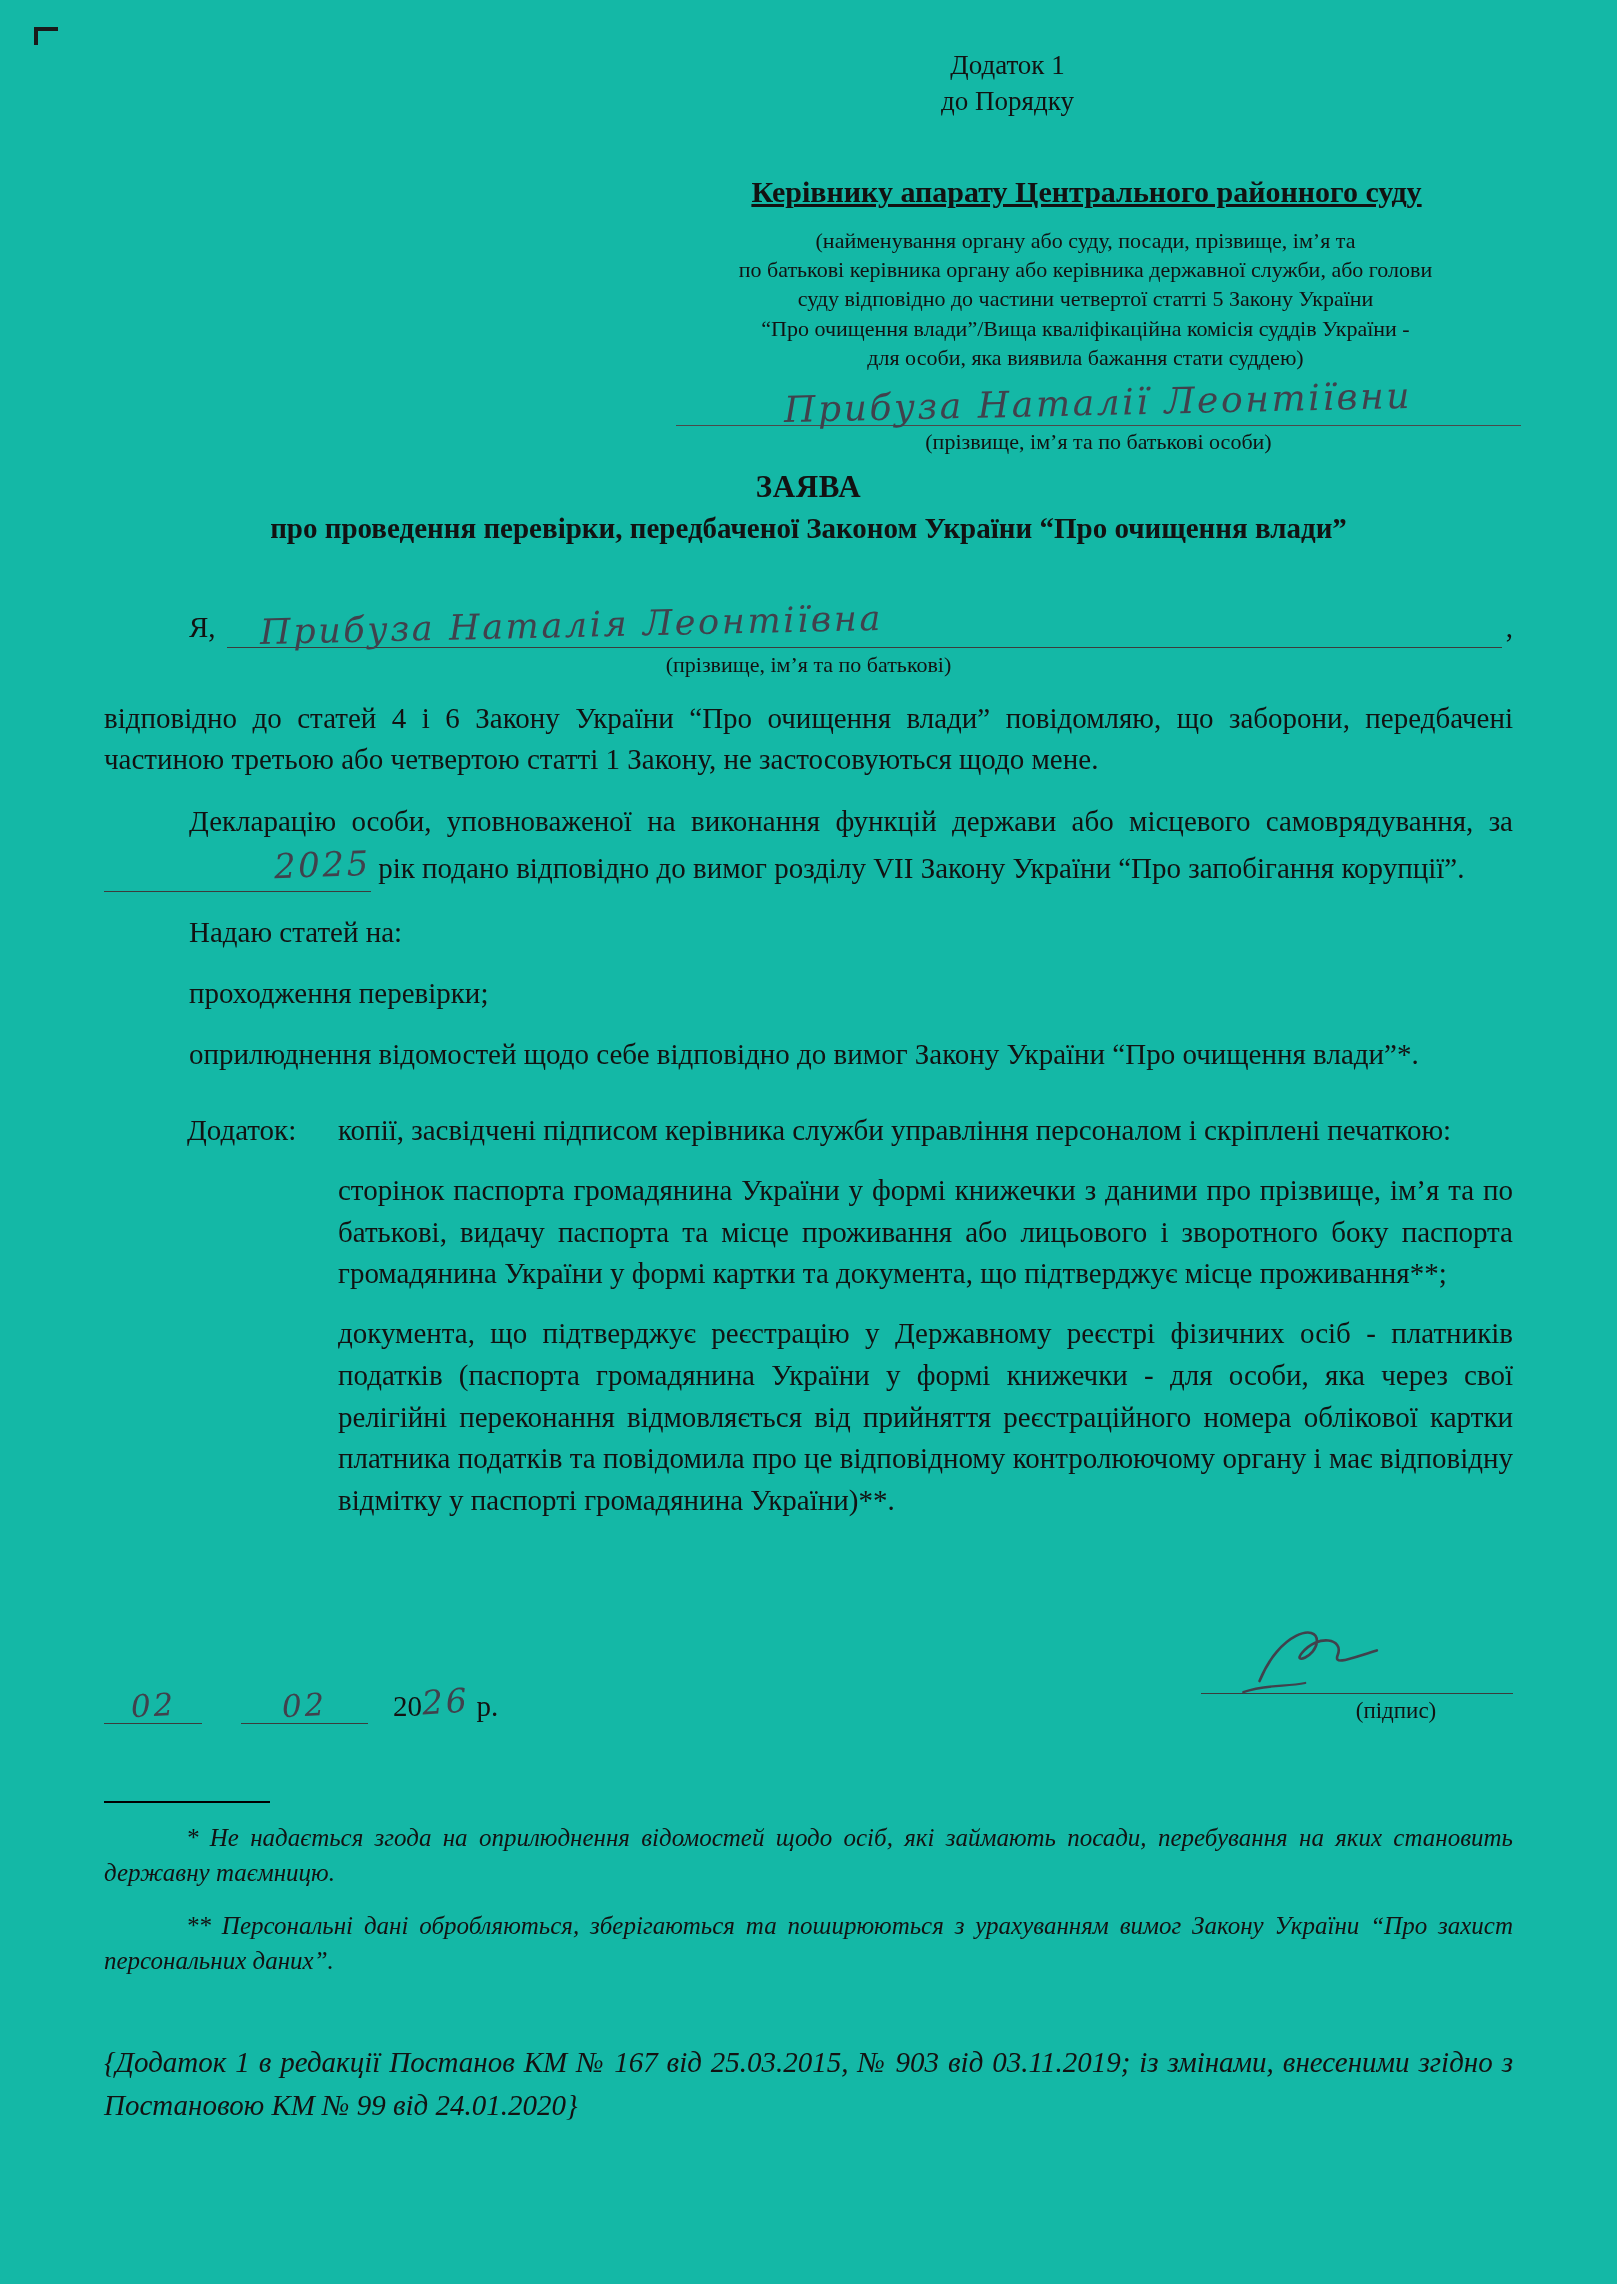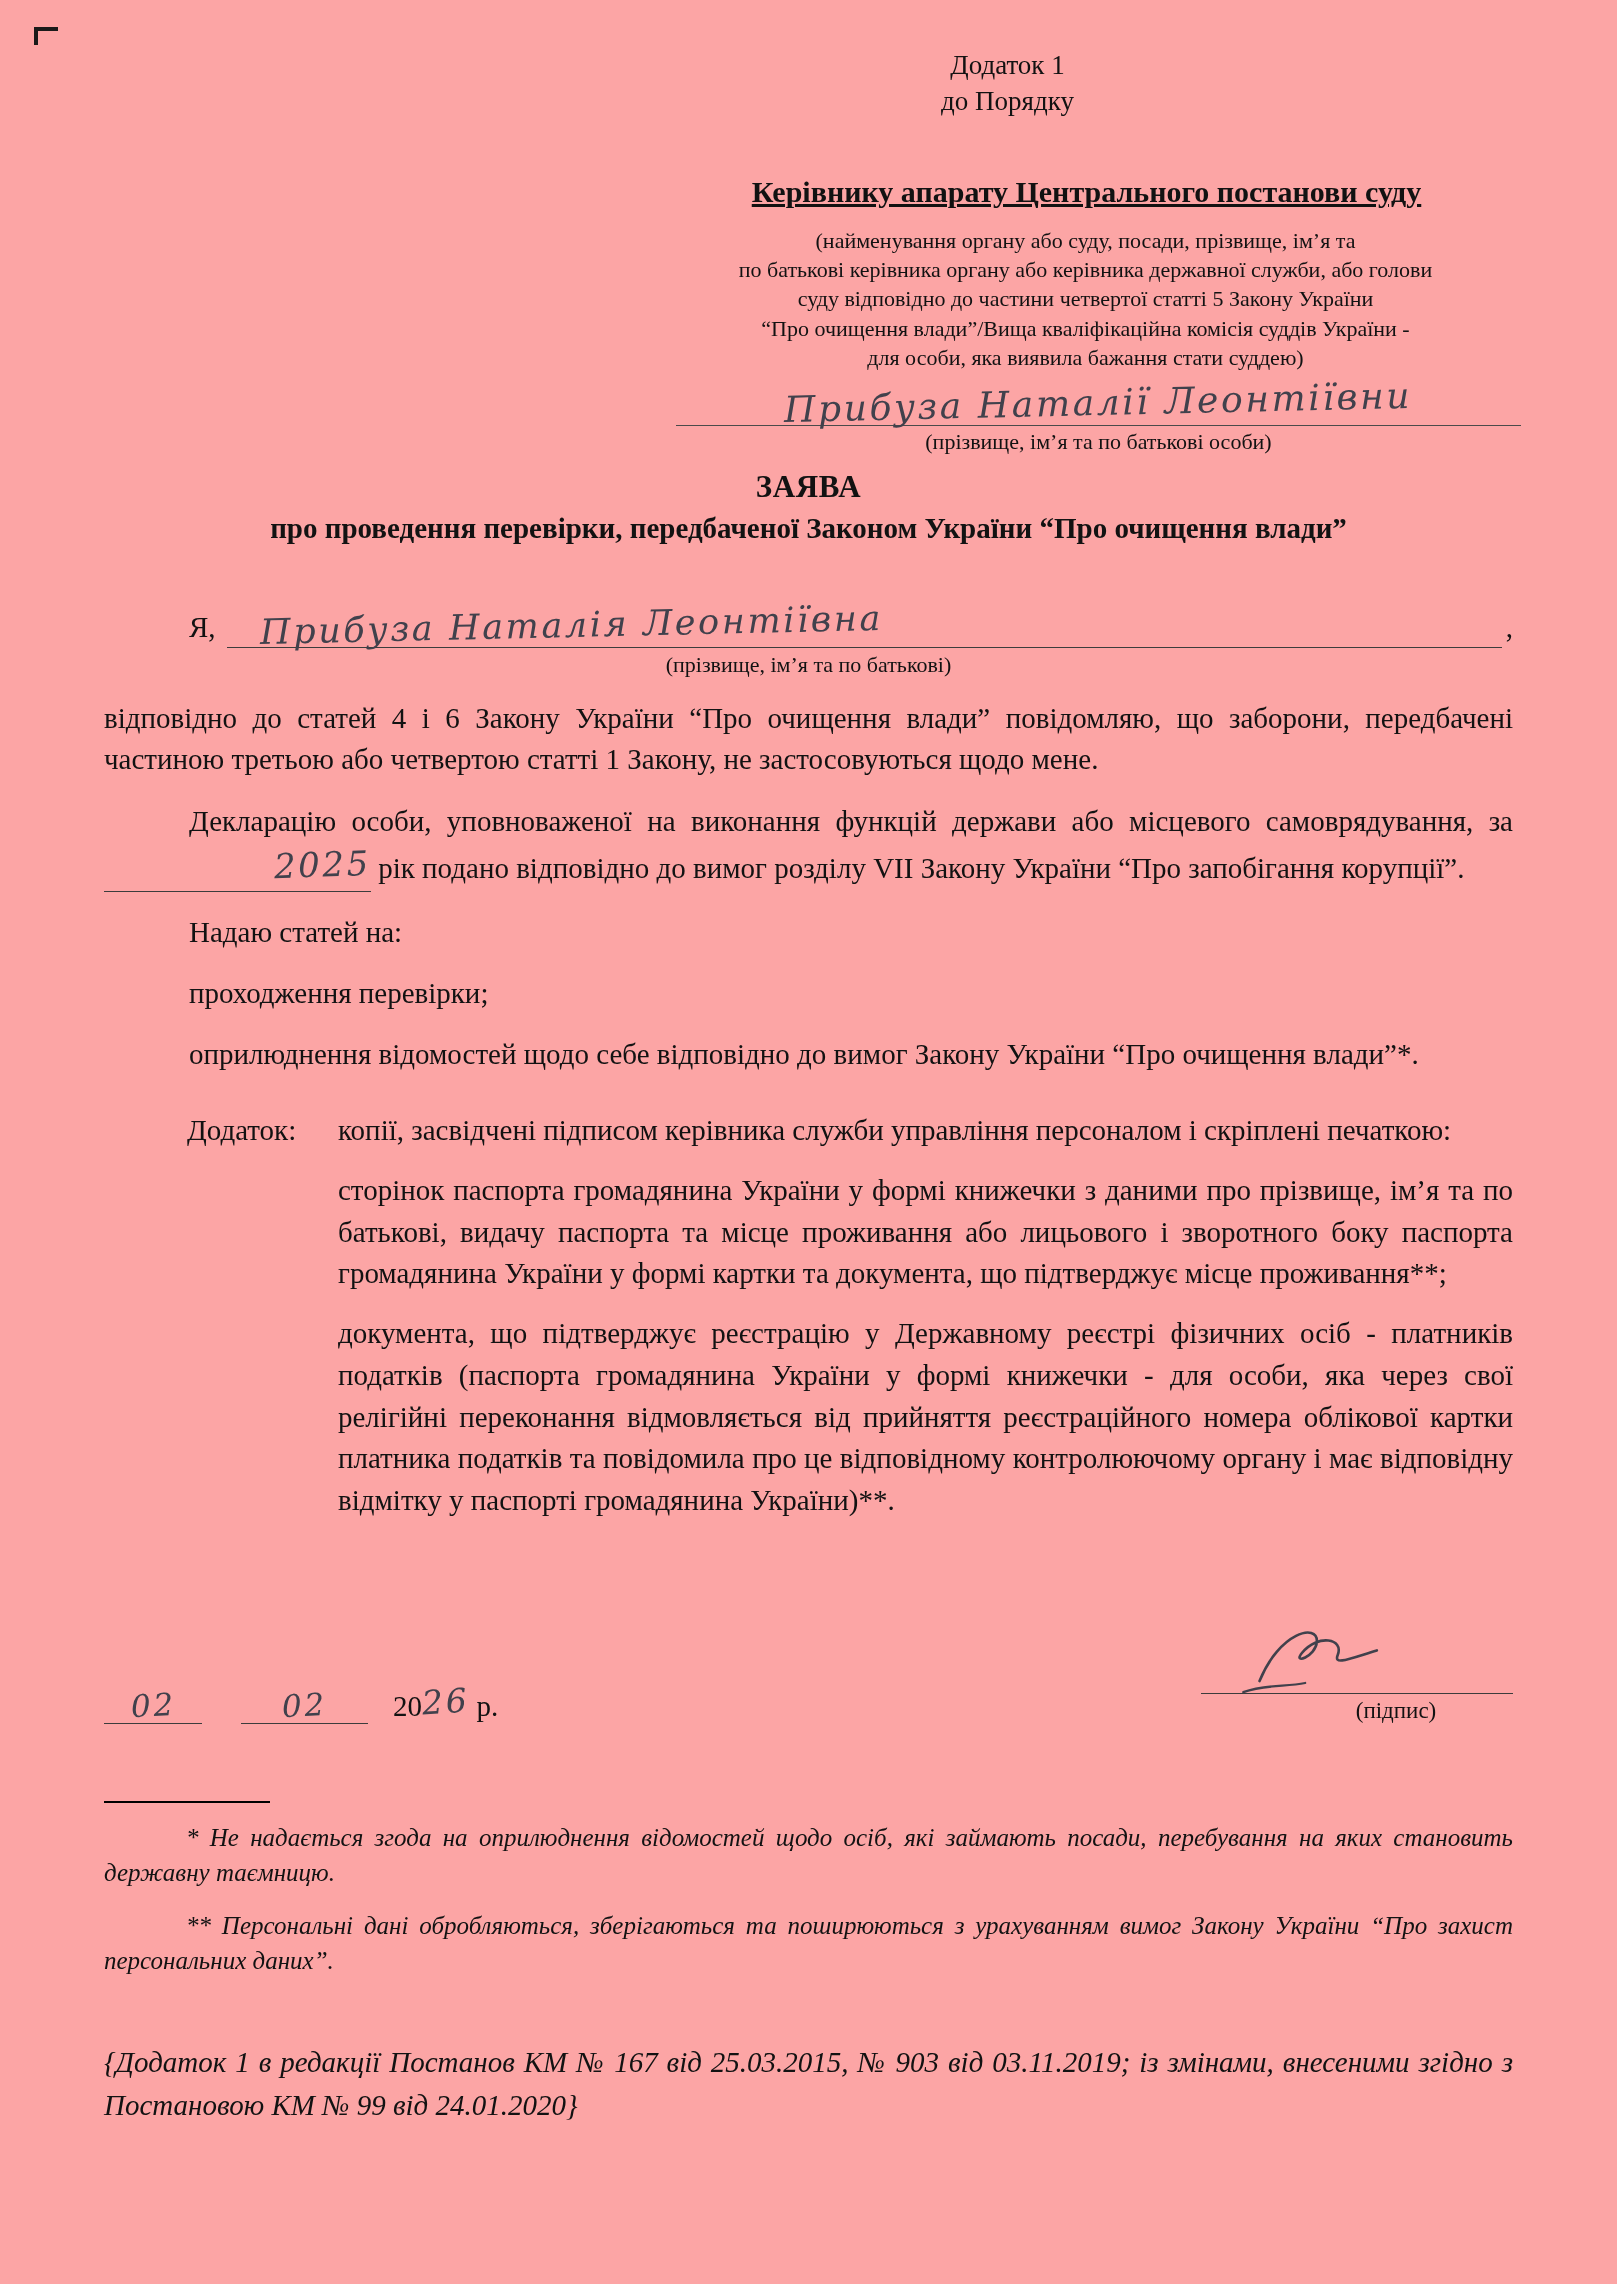--- a/index.html
+++ b/index.html
@@ -1,21 +1,21 @@
 <!DOCTYPE html>
 <html lang="uk" style="font-size:10.4px"><head>
 <meta charset="utf-8">
 <title>Заява про проведення перевірки</title>
 <style>
   html,body{margin:0;padding:0;background:#ffffff;}
   .page{
     position:relative;
     width:1617px;
     height:2284px;
-    background:#fca5a5;
+    background:#14b8a6;
     font-family:"Liberation Serif", serif;
     color:#121212;
     overflow:hidden;
   }
   .corner-mark{
     position:absolute;top:27px;left:34px;width:19.5px;height:14.3px;
     border-top:4.6px solid #1a1a1a;border-left:4.6px solid #1a1a1a;
   }
   
   .header{
@@ -145,21 +145,21 @@
 <div class="page">
 
   <div class="corner-mark"></div>
 
   <div class="header">
     <div>Додаток 1</div>
     <div>до Порядку</div>
   </div>
 
   <div class="addressee">
-    <div class="line">Керівнику апарату Центрального постанови суду</div>
+    <div class="line">Керівнику апарату Центрального районного суду</div>
   </div>
 
   <div class="addr-hints">
     <div>(найменування органу або суду, посади, прізвище, ім’я та</div>
     <div>по батькові керівника органу або керівника державної служби, або голови</div>
     <div>суду відповідно до частини четвертої статті 5 Закону України</div>
     <div>“Про очищення влади”/Вища кваліфікаційна комісія суддів України -</div>
     <div>для особи, яка виявила бажання стати суддею)</div>
   </div>
 

